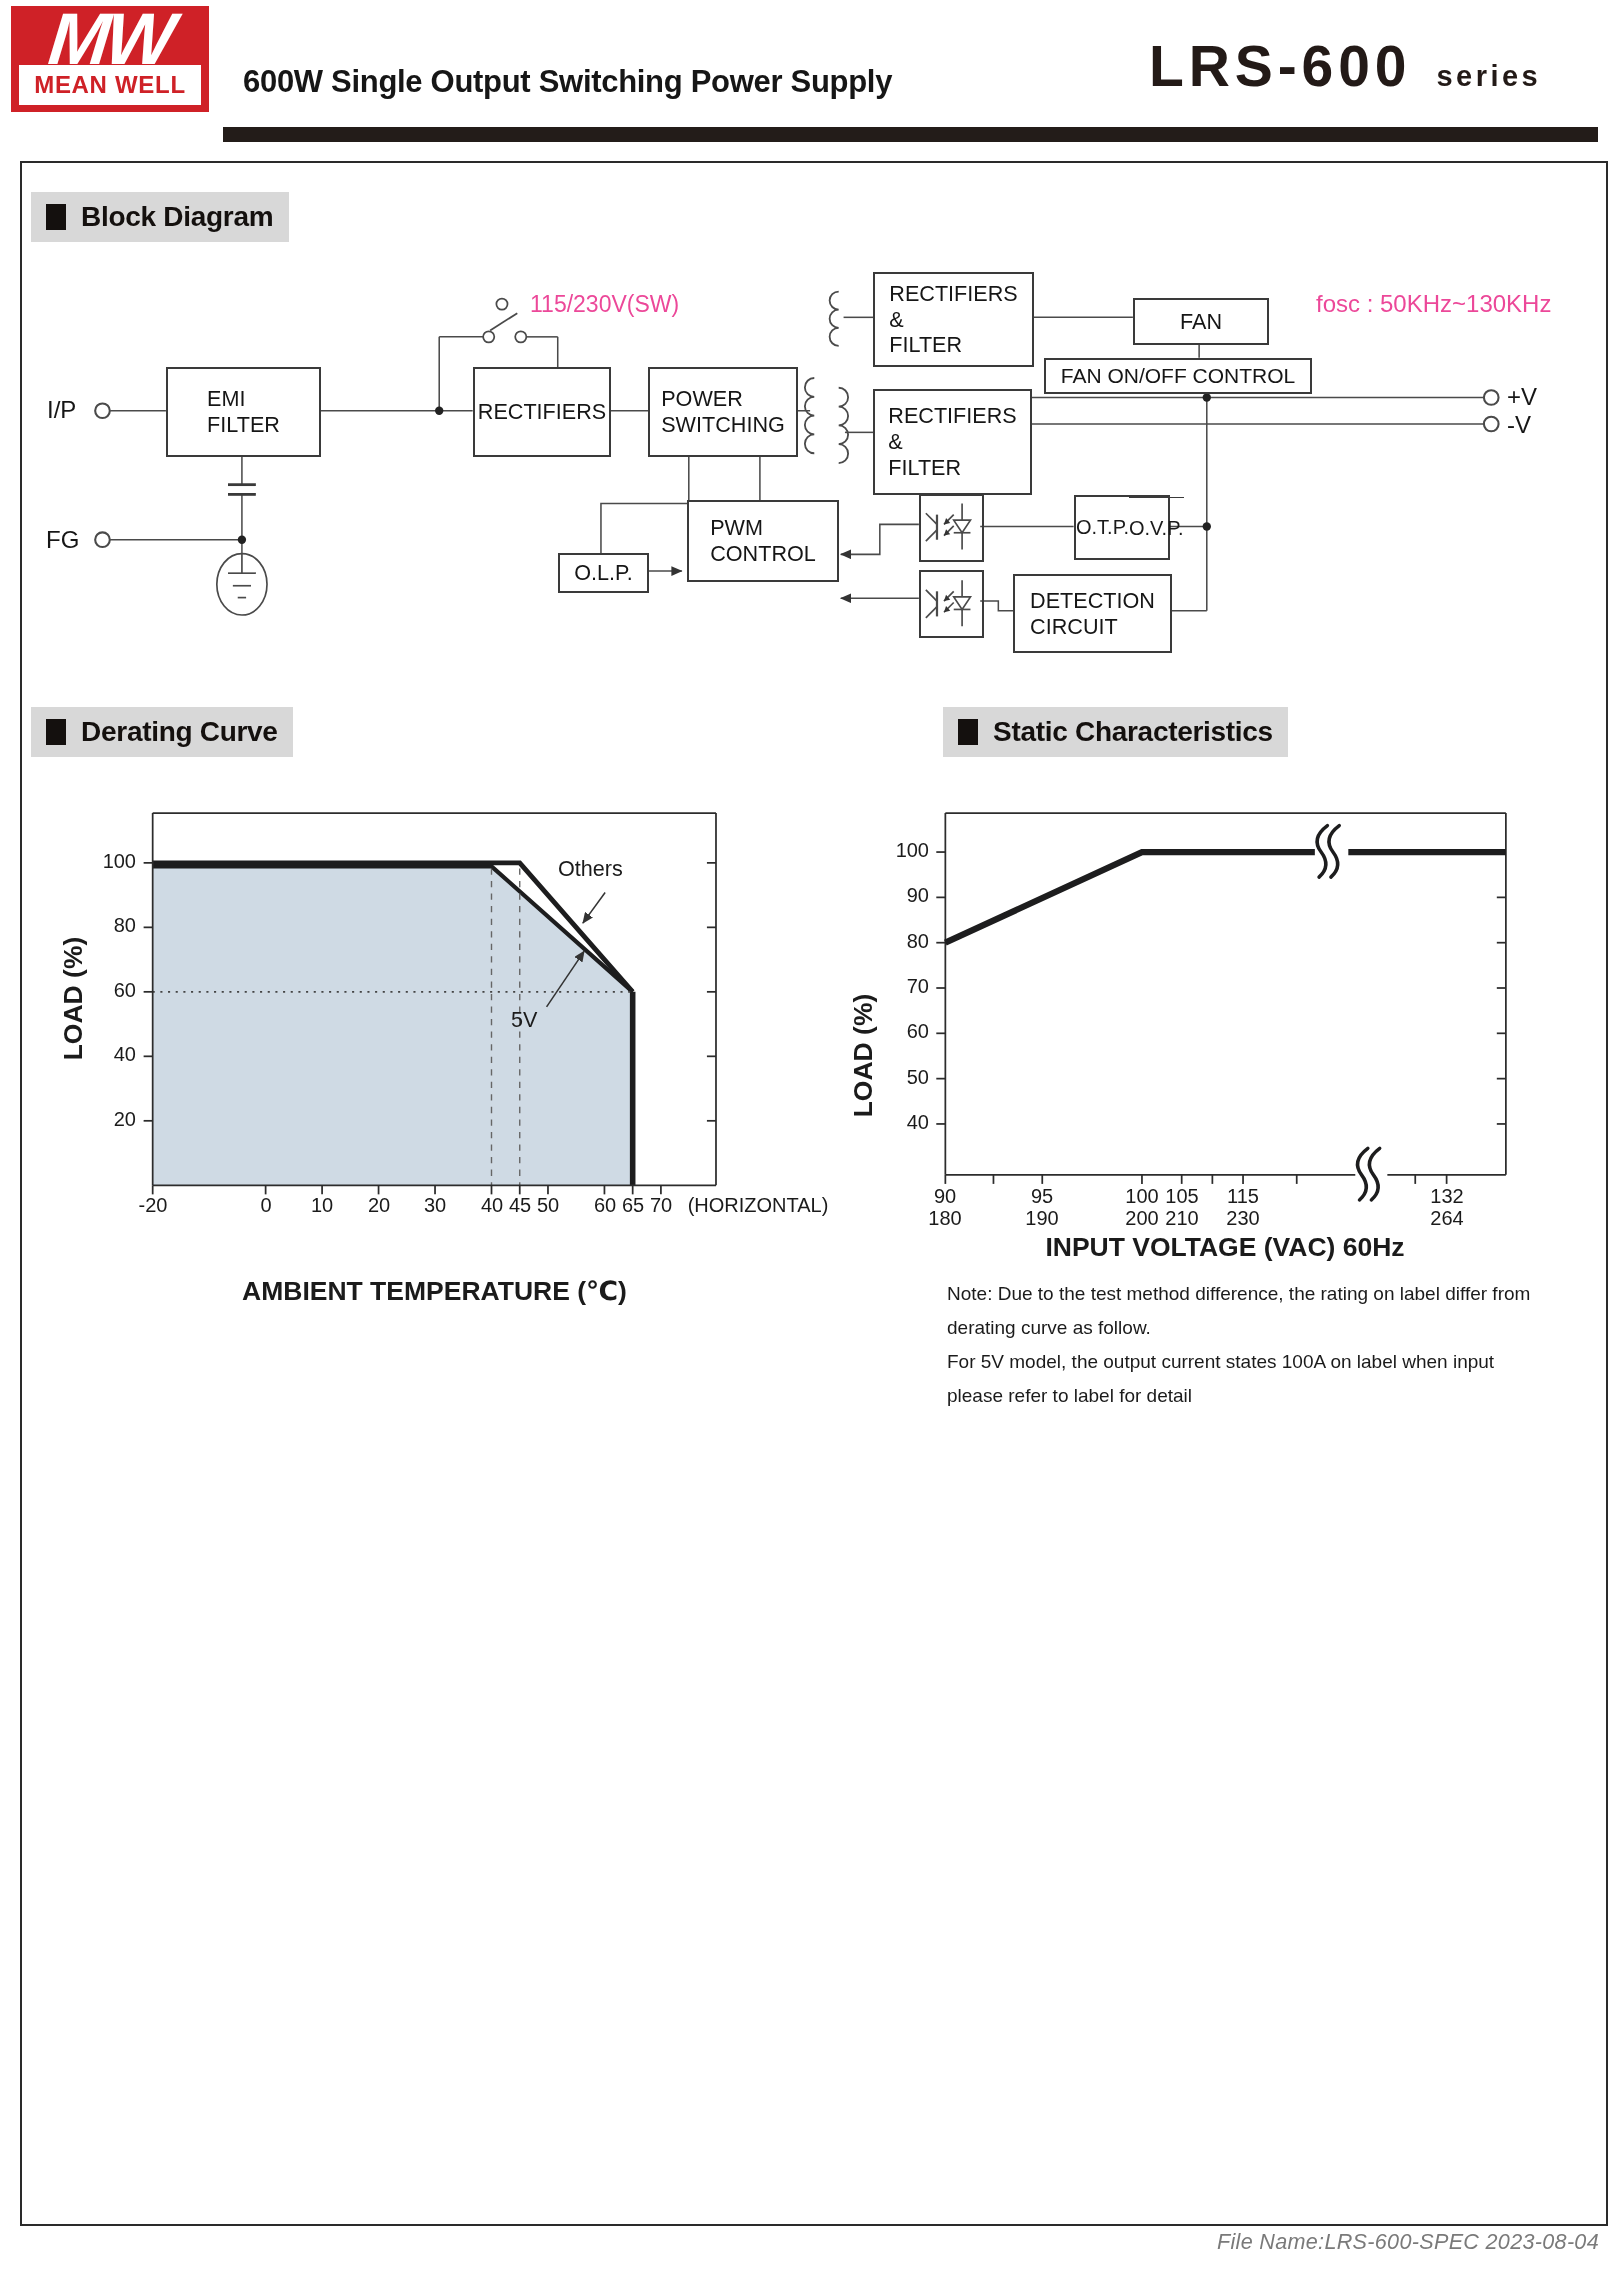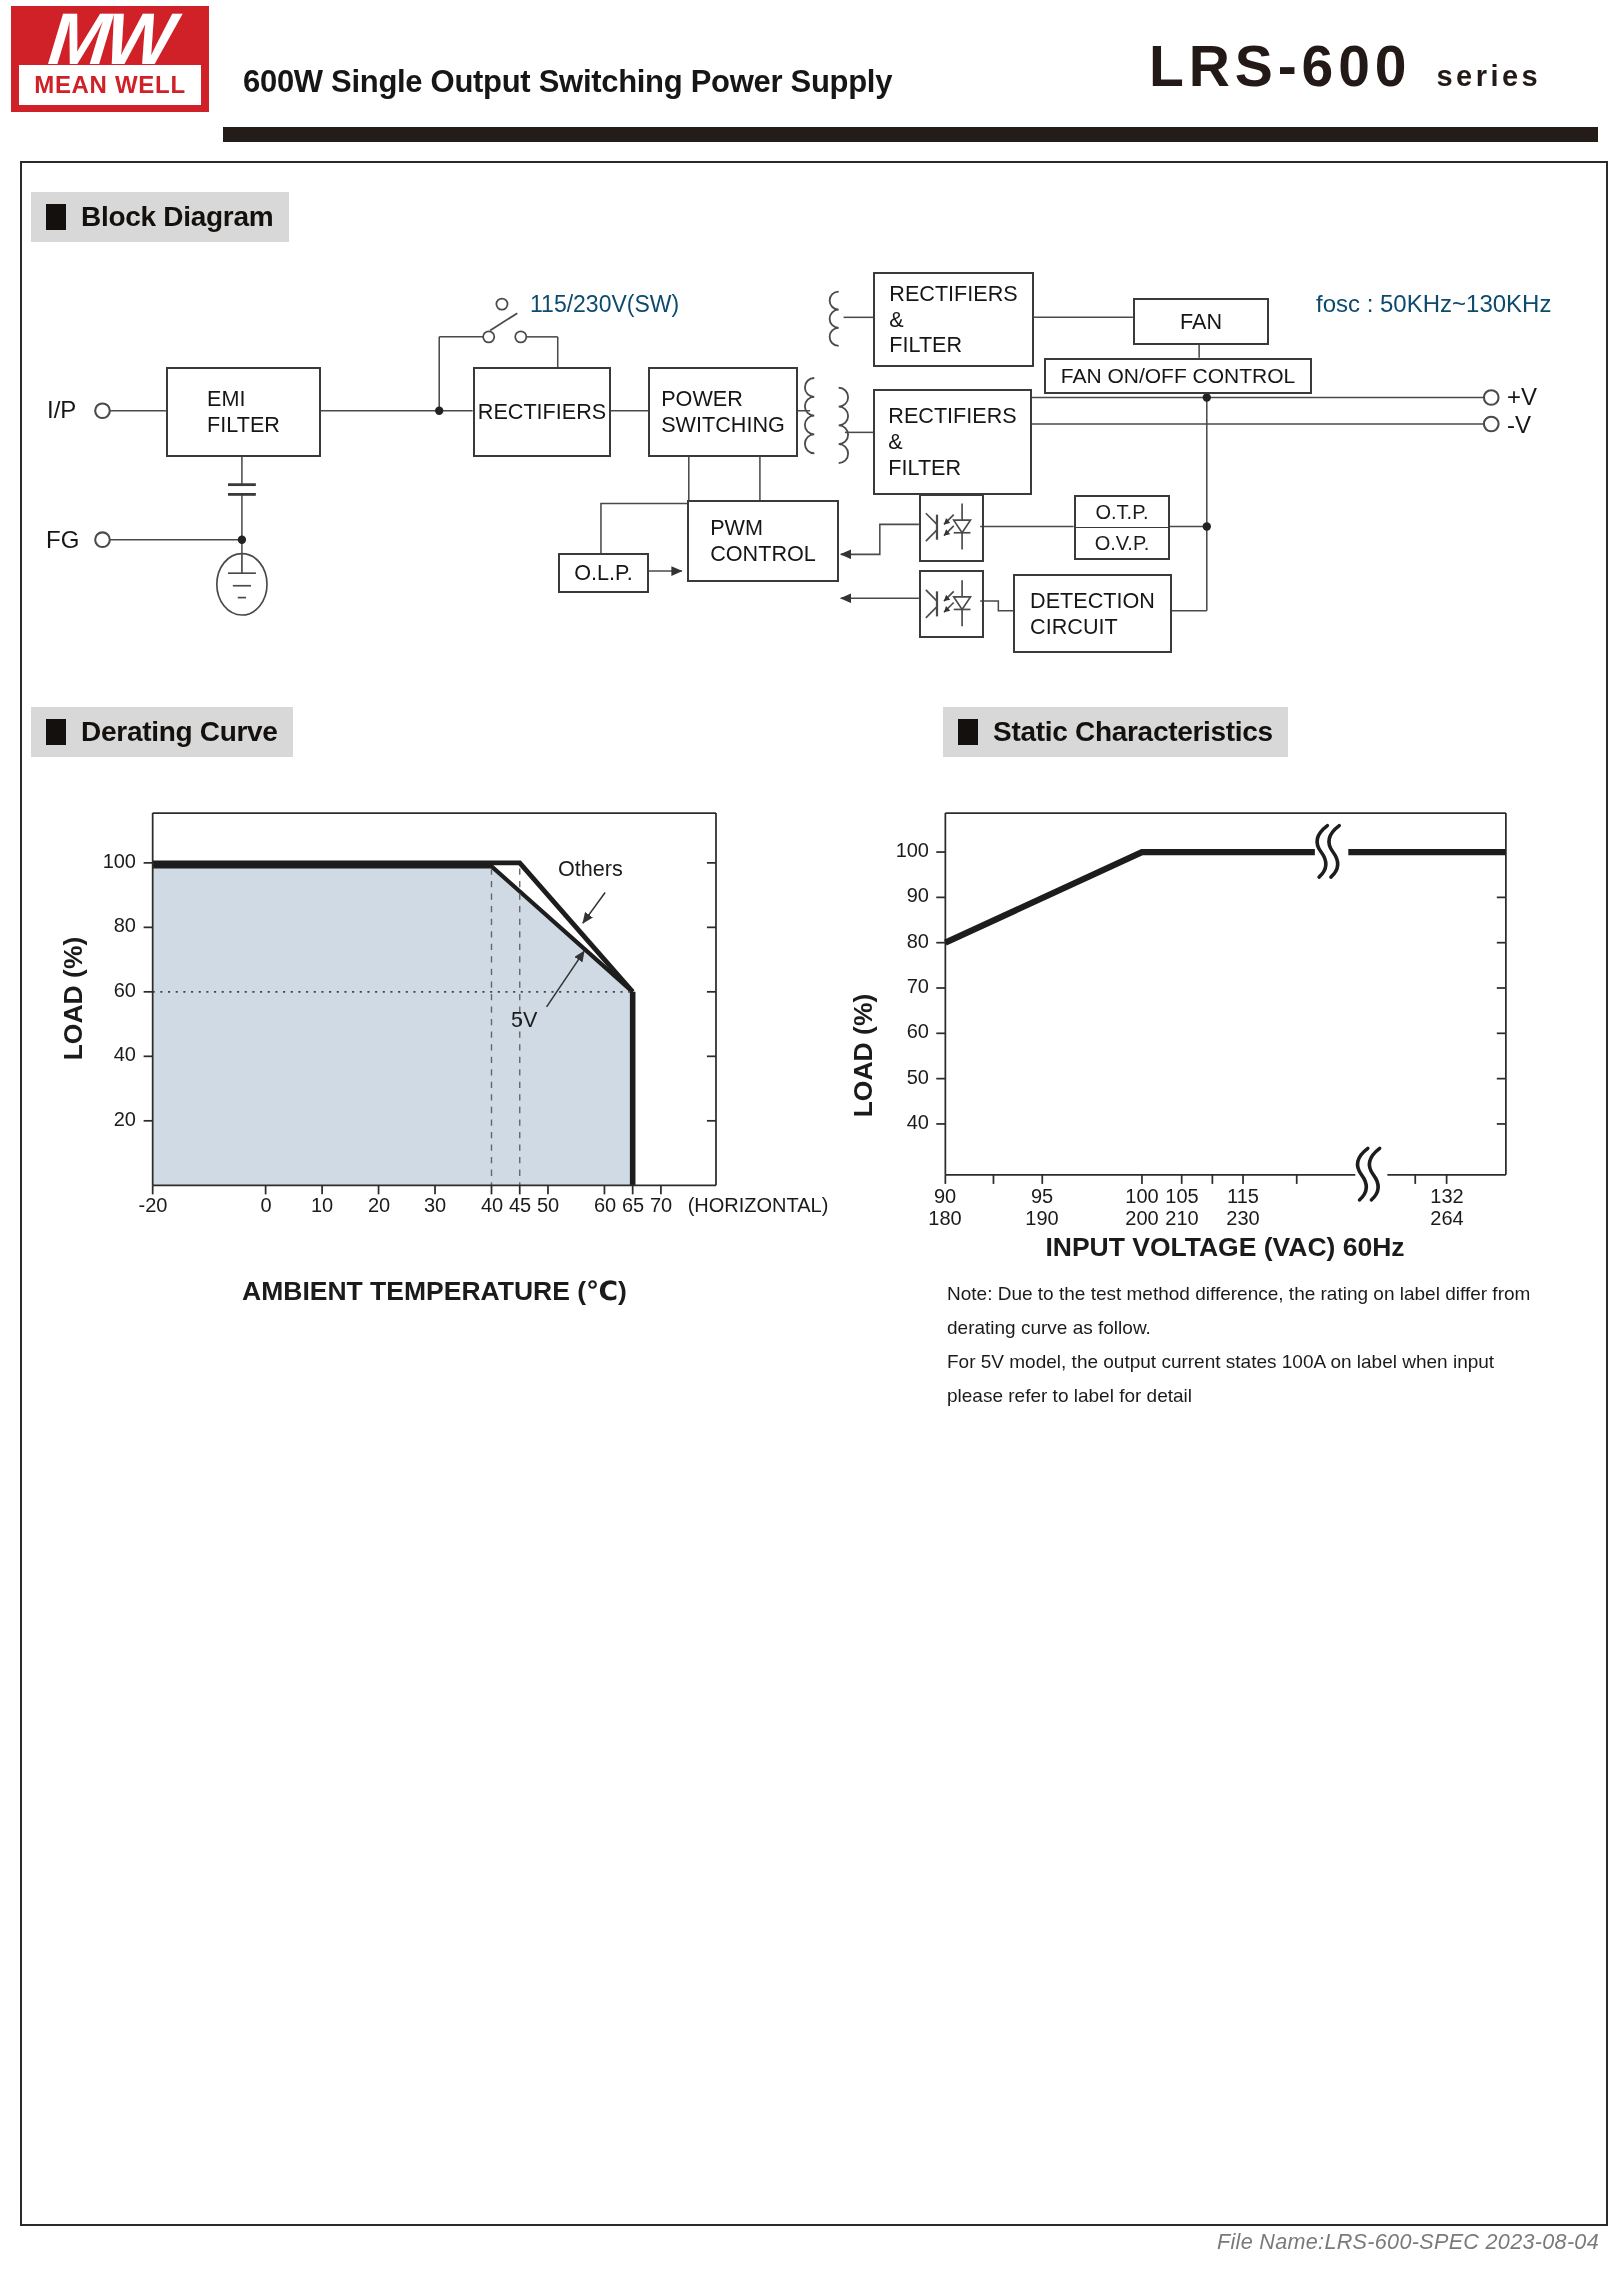--- a/index.html
+++ b/index.html
@@ -15,25 +15,25 @@
   .series-name{font-size:57px;font-weight:bold;letter-spacing:4.9px;}
   .series-suffix{font-size:29px;font-weight:bold;letter-spacing:3.5px;}
   .header-bar{position:absolute;left:223px;top:127px;width:1375px;height:14.6px;background:#231c19;}
   
   .hdg{position:absolute;background:#d8d8d8;display:flex;align-items:center;gap:15.3px;padding:0 15.3px;height:50px;font-size:28px;font-weight:bold;color:#14100e;letter-spacing:-0.3px;}
   .hdg .sq{width:19.5px;height:26.5px;background:#14100e;flex:0 0 auto;}
   
   .box{position:absolute;border:2.1px solid #3a3a3a;background:#fff;display:flex;align-items:center;justify-content:center;text-align:left;font-size:21.6px;color:#161616;white-space:pre-line;line-height:1.2;}
   .box.thin{font-size:21px;}
   .icon-box{background:transparent;}
-  .split-box{position:absolute;border:2.1px solid #3a3a3a;background:#fff;display:flex;flex-direction:column;}
+  .split-box{position:absolute;border:2.1px solid #3a3a3a;background:#fff;display:flex;flex-direction:row;}
   .split-box .cell{flex:1;display:flex;align-items:center;justify-content:center;font-size:20px;}
   .split-box .cell + .cell{border-top:1.4px solid #3a3a3a;}
   .term-label{position:absolute;font-size:24px;color:#161616;}
-  .free-label{position:absolute;font-size:24px;color:#0c4a6e;}
+  .free-label{position:absolute;font-size:24px;color:#ec4899;}
   .note-block{position:absolute;left:947px;top:1277px;}
   .note-line{font-size:19px;line-height:34px;white-space:nowrap;color:#1b1b1b;}
   .footer{position:absolute;right:24px;top:2229px;font-size:21.6px;font-style:italic;color:#7a7a7a;letter-spacing:0.3px;}
   .genlab{position:absolute;font-size:20px;color:#1b1b1b;text-align:center;white-space:pre-line;line-height:1.08;}
   #gfx{position:absolute;left:0;top:0;}
 </style>
 </head>
 <body>
 
 <div class="page">

